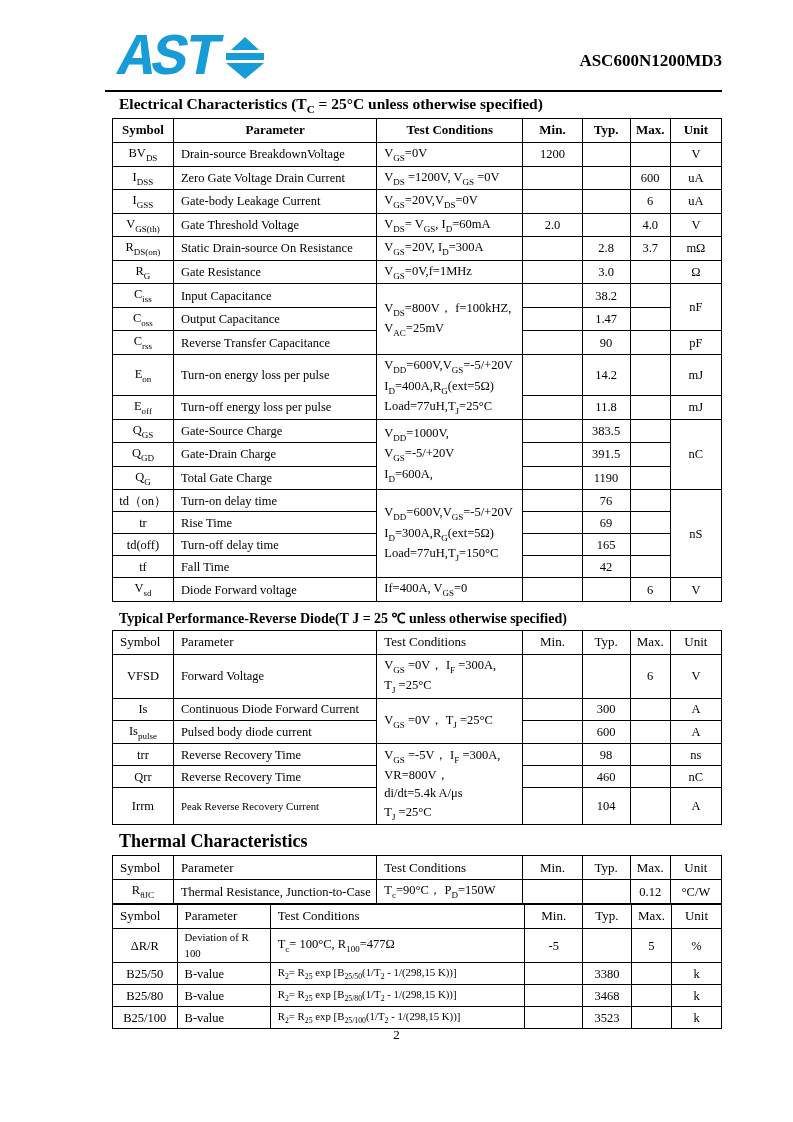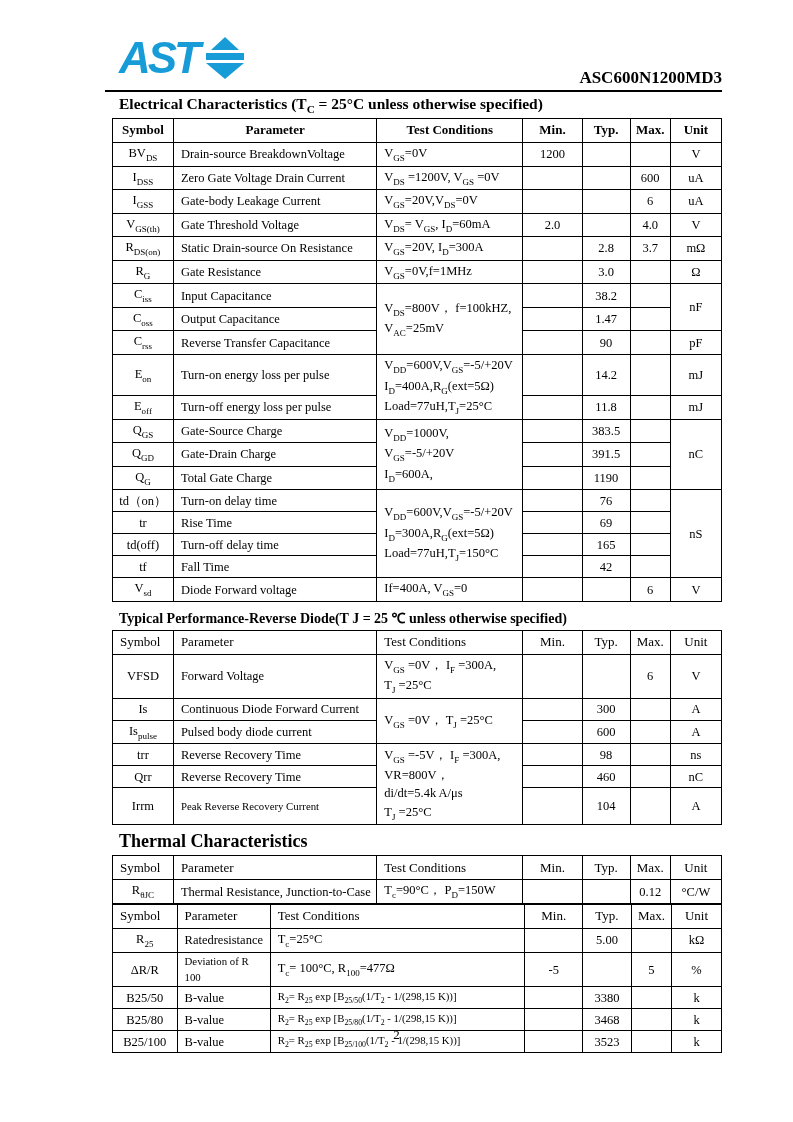--- a/index.html
+++ b/index.html
@@ -4,28 +4,28 @@
 <style>
   html,body { margin:0; padding:0; background:#ffffff; }
   .page {
     position:relative; width:793px; height:1122px; background:#ffffff;
     font-family:"Liberation Serif", serif; color:#000; overflow:hidden;
   }
   
   .hdr { position:absolute; left:105px; top:34px; width:617px; height:54px; }
   .logo { position:absolute; left:14px; top:2px; display:flex; align-items:center; }
   .logo-text {
-    font-family:Liberation Sans, sans-serif; font-style:italic; font-weight:bold;
-    font-size:44px; line-height:44px; color:#189cd8; letter-spacing:-3px;
+    font-family:Liberation Mono, monospace; font-style:italic; font-weight:bold;
+    font-size:60px; line-height:44px; color:#189cd8; letter-spacing:-3px;
   }
   .logo-mark { display:flex; flex-direction:column; align-items:center; margin-left:8px; }
   .logo-mark .tri-up { width:0; height:0; border-left:14px solid transparent; border-right:14px solid transparent; border-bottom:13px solid #189cd8; }
   .logo-mark .bar { width:38px; height:7px; background:#189cd8; margin:3px 0; }
   .logo-mark .tri-down { width:0; height:0; border-left:19px solid transparent; border-right:19px solid transparent; border-top:16px solid #189cd8; }
-  .product { position:absolute; right:0; bottom:0; font-weight:bold; font-size:17px; }
+  .product { position:absolute; right:0; bottom:17px; font-weight:bold; font-size:17px; }
   .rule { position:absolute; left:105px; top:90px; width:617px; border-top:2px solid #000; }
 
   
   .content { position:absolute; left:112px; top:93px; width:610px; }
   .sec-title { font-weight:bold; font-size:15px; margin:6px 0 3px 7px; }
   .sec-title.electrical { margin-top:2px; font-size:15.5px; }
   .sec-title.reverse { font-size:14px; }
   .sec-title.thermal { font-size:18px; }
   .sec-title.ntc { font-size:16.5px; margin-bottom:5px; }
 
@@ -368,29 +368,20 @@
             <th class="left">Symbol</th>
             <th class="left">Parameter</th>
             <th class="left">Test Conditions</th>
             <th>Min.</th>
             <th>Typ.</th>
             <th>Max.</th>
             <th>Unit</th>
           </tr>
         </thead>
         <tbody>
-          <tr style="height: 24px;">
-            <td>R<sub>25</sub></td>
-            <td class="left">Ratedresistance</td>
-            <td class="left">T<sub>c</sub>=25°C</td>
-            <td></td>
-            <td>5.00</td>
-            <td></td>
-            <td>kΩ</td>
-          </tr>
           <tr>
             <td>ΔR/R</td>
             <td class="left small">Deviation of R 100</td>
             <td class="left">T<sub>c</sub>= 100°C, R<sub>100</sub>=477Ω</td>
             <td>-5</td>
             <td></td>
             <td>5</td>
             <td>%</td>
           </tr>
           <tr>

